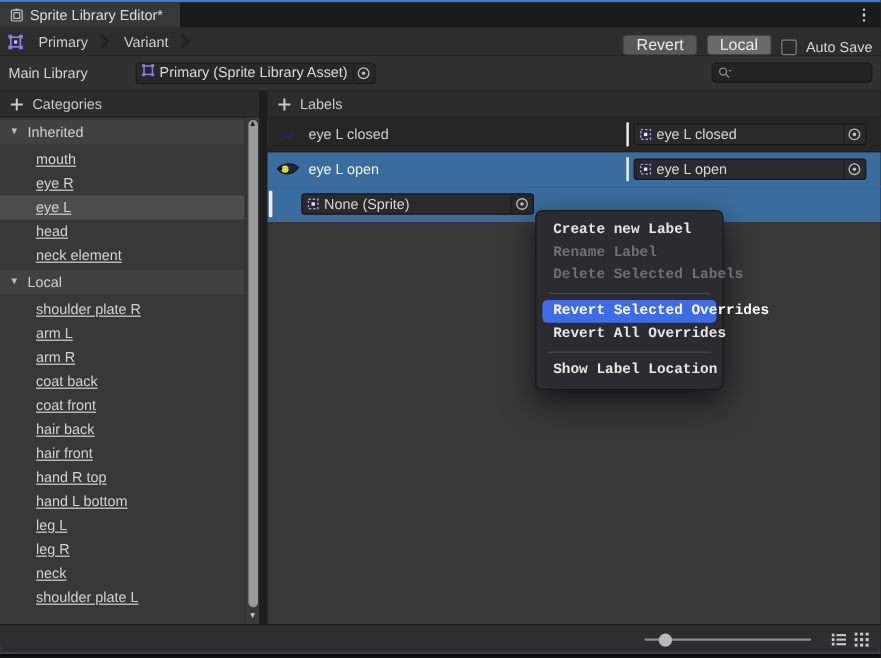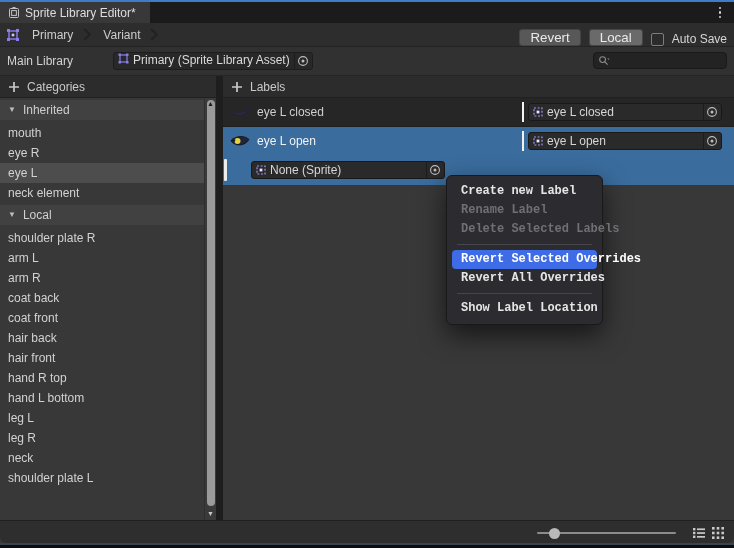--- a/index.html
+++ b/index.html
@@ -41,21 +41,21 @@
   .col-gap{width:7px;background:#1e1e1e;}
   .right-col{flex:1;display:flex;flex-direction:column;justify-content:flex-end;}
   .panel-header{height:22px;background:#2c2c2c;border-bottom:1px solid #202020;display:flex;align-items:center;gap:7px;padding:0 8px;color:#c9c9c9;}
   .panel-header .ph-title{color:#c9c9c9;}
 
   
   .cat-list{flex:1;background:#383838;position:relative;overflow:hidden;padding-top:2px;}
   .group-header{height:20px;display:flex;align-items:center;gap:7px;padding:0 0 0 8px;background:#414141;color:#cfcfcf;margin-right:12px;cursor:pointer;}
   .tri{font-size:8px;color:#bdbdbd;line-height:1;}
   .group-items{padding:3px 0 2px 0;}
-  .cat-item{height:20px;line-height:20px;padding-left:8px;color:#d2d2d2;margin-right:12px;cursor:pointer;white-space:nowrap;}
+  .cat-item{height:20px;line-height:20px;padding-left:30px;color:#d2d2d2;margin-right:12px;cursor:pointer;white-space:nowrap;text-decoration:underline;}
   .cat-item.selected{background:#4d4d4d;}
   .v-scrollbar{position:absolute;top:0;right:0;width:12px;bottom:0;background:#3a3a3a;border-left:1px solid #2f2f2f;}
   .v-thumb{position:absolute;left:1.5px;right:1.5px;top:2px;bottom:14px;background:#9a9a9a;border-radius:5px;}
   .scroll-arrow{position:absolute;left:0;right:0;text-align:center;font-size:7px;line-height:10px;}
   .scroll-arrow.up{top:1px;color:#1c1c1c;}
   .scroll-arrow.down{bottom:1px;color:#c7c7c7;}
 
   
   .labels-list{flex:1;background:#383838;}
   .label-row{height:29px;display:flex;align-items:center;background:#262626;border-bottom:1px solid #1f1f1f;position:relative;cursor:pointer;}
@@ -188,20 +188,21 @@
       <div class="cat-list" id="cat-list">
 
       <div class="group-header">
             <span class="tri">▼</span>
             <span>Inherited</span>
           </div>
           <div class="group-items">
             <div class="cat-item">mouth</div>
             <div class="cat-item">eye R</div>
             <div class="cat-item selected">eye L</div>
+            <div class="cat-item">head</div>
             <div class="cat-item">neck element</div>
           </div>
           <div class="group-header">
             <span class="tri">▼</span>
             <span>Local</span>
           </div>
           <div class="group-items">
             <div class="cat-item">shoulder plate R</div>
             <div class="cat-item">arm L</div>
             <div class="cat-item">arm R</div>

